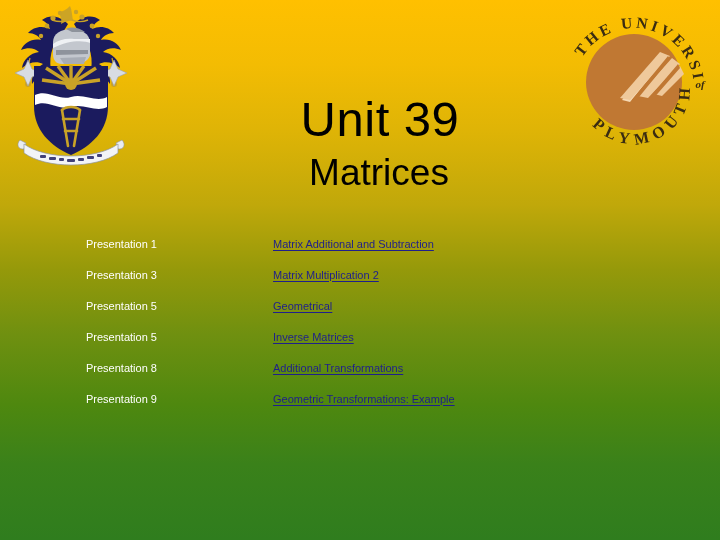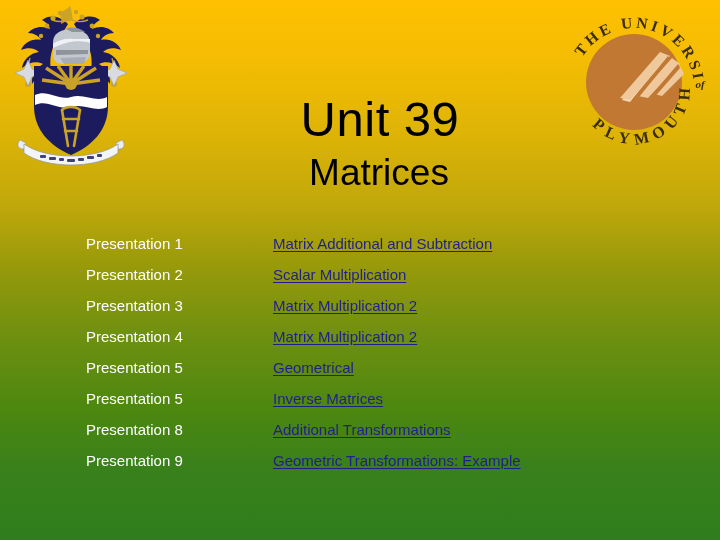--- a/index.html
+++ b/index.html
@@ -77,21 +77,21 @@
     position: absolute;
     left: 86px;
     top: 228px;
     width: 600px;
     border-collapse: collapse;
   }
   #link-list td {
     padding: 0;
     height: 31px;
     vertical-align: middle;
-    font-size: 15px;
+    font-size: 11px;
     white-space: nowrap;
     margin-left: 40px;
   }
   td.pres-cell {
     width: 187px;
     color: #FFFFFF;
   }
   td.link-cell a {
     color: #1F1F8C;
     text-decoration: underline;
@@ -243,33 +243,21 @@
 
   <table id="link-list">
     <tbody>
       <tr>
         <td class="pres-cell">Presentation 1</td>
         <td class="link-cell">
           <a href="#">Matrix Additional and Subtraction</a>
         </td>
       </tr>
       <tr>
-        <td class="pres-cell">Presentation 2</td>
-        <td class="link-cell">
-          <a href="#">Scalar Multiplication</a>
-        </td>
-      </tr>
-      <tr>
         <td class="pres-cell">Presentation 3</td>
-        <td class="link-cell">
-          <a href="#">Matrix Multiplication 2</a>
-        </td>
-      </tr>
-      <tr>
-        <td class="pres-cell">Presentation 4</td>
         <td class="link-cell">
           <a href="#">Matrix Multiplication 2</a>
         </td>
       </tr>
       <tr>
         <td class="pres-cell">Presentation 5</td>
         <td class="link-cell">
           <a href="#">Geometrical</a>
         </td>
       </tr>

